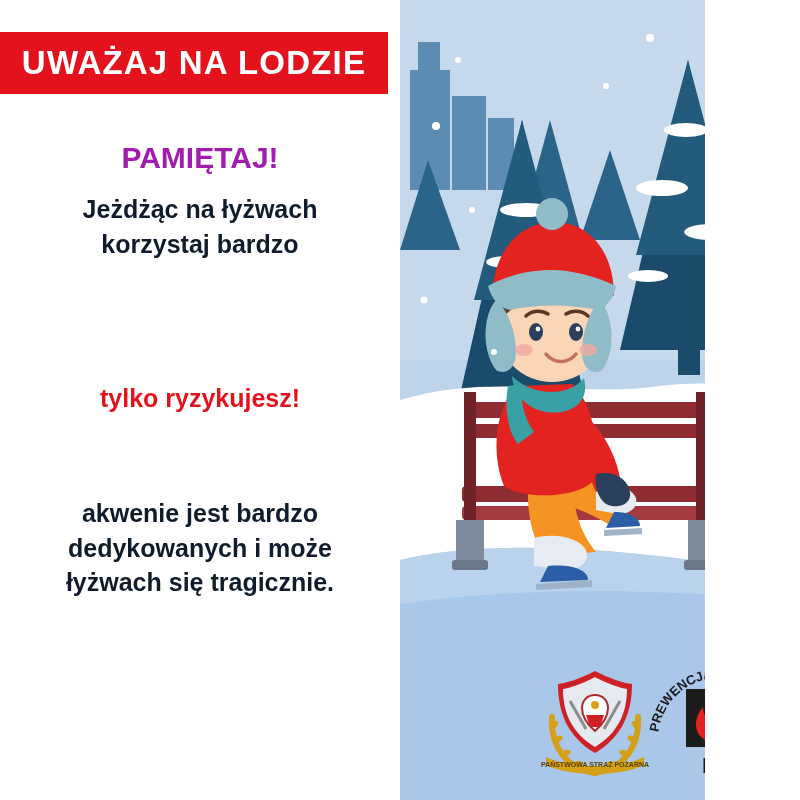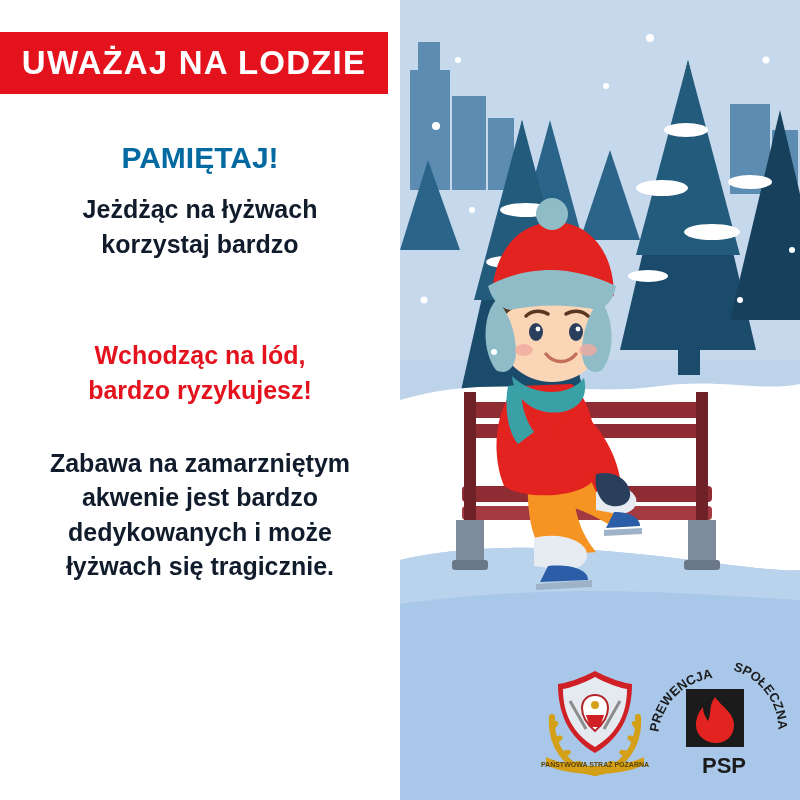--- a/index.html
+++ b/index.html
@@ -8,21 +8,21 @@
     background: #ffffff;
   }
   body {
     width: 800px;
     height: 800px;
     overflow: hidden;
     font-family: "Liberation Sans", sans-serif;
   }
   .poster {
     position: relative;
-    width: 800px;
+    width: 705px;
     height: 800px;
     background: #ffffff;
     overflow: hidden;
   }
 
   
   .left-panel {
     position: absolute;
     left: 0;
     top: 0;
@@ -54,32 +54,32 @@
 
   .text-block {
     position: absolute;
     left: 0;
     top: 140px;
     width: 400px;
     text-align: center;
   }
 
   .heading-red {
-    color: #0369a1;
+    color: #a21caf;
     font-size: 30px;
     font-weight: bold;
     line-height: 1.2;
     margin: 0 0 16px 0;
   }
   .body-dark {
     color: #101b2b;
     font-size: 25px;
     font-weight: bold;
     line-height: 1.38;
-    margin: 8px;
+    margin: 16px;
     padding: 0 18px;
   }
   .spacer-lg { height: 34px; }
   .spacer-md { height: 30px; }
 
   .sub-red {
     color: #e3121d;
     font-size: 25px;
     font-weight: bold;
     line-height: 1.4;
@@ -141,28 +141,28 @@
 
       <p class="body-dark">
         <span>Jeżdżąc na łyżwach</span><br>
         <span>korzystaj bardzo</span><br>
         <br>
       </p>
 
       <div class="spacer-lg"></div>
 
       <p class="sub-red">
-        <span>Wchodząc na lód,</span><br>
-        <span>bardzo ryzykujesz!</span>
+        <br>
+        <span>tylko ryzykujesz!</span>
       </p>
 
       <div class="spacer-md"></div>
 
       <p class="body-dark">
-        <span>Zabawa na zamarzniętym</span><br>
+        <br>
         <span>akwenie jest bardzo</span><br>
         <span>dedykowanych i może</span><br>
         <span>łyżwach się tragicznie.</span>
       </p>
     </div>
   </div>
 
   <div class="scene">
     <svg width="400" height="800" viewBox="0 0 400 800" xmlns="http://www.w3.org/2000/svg">
 

